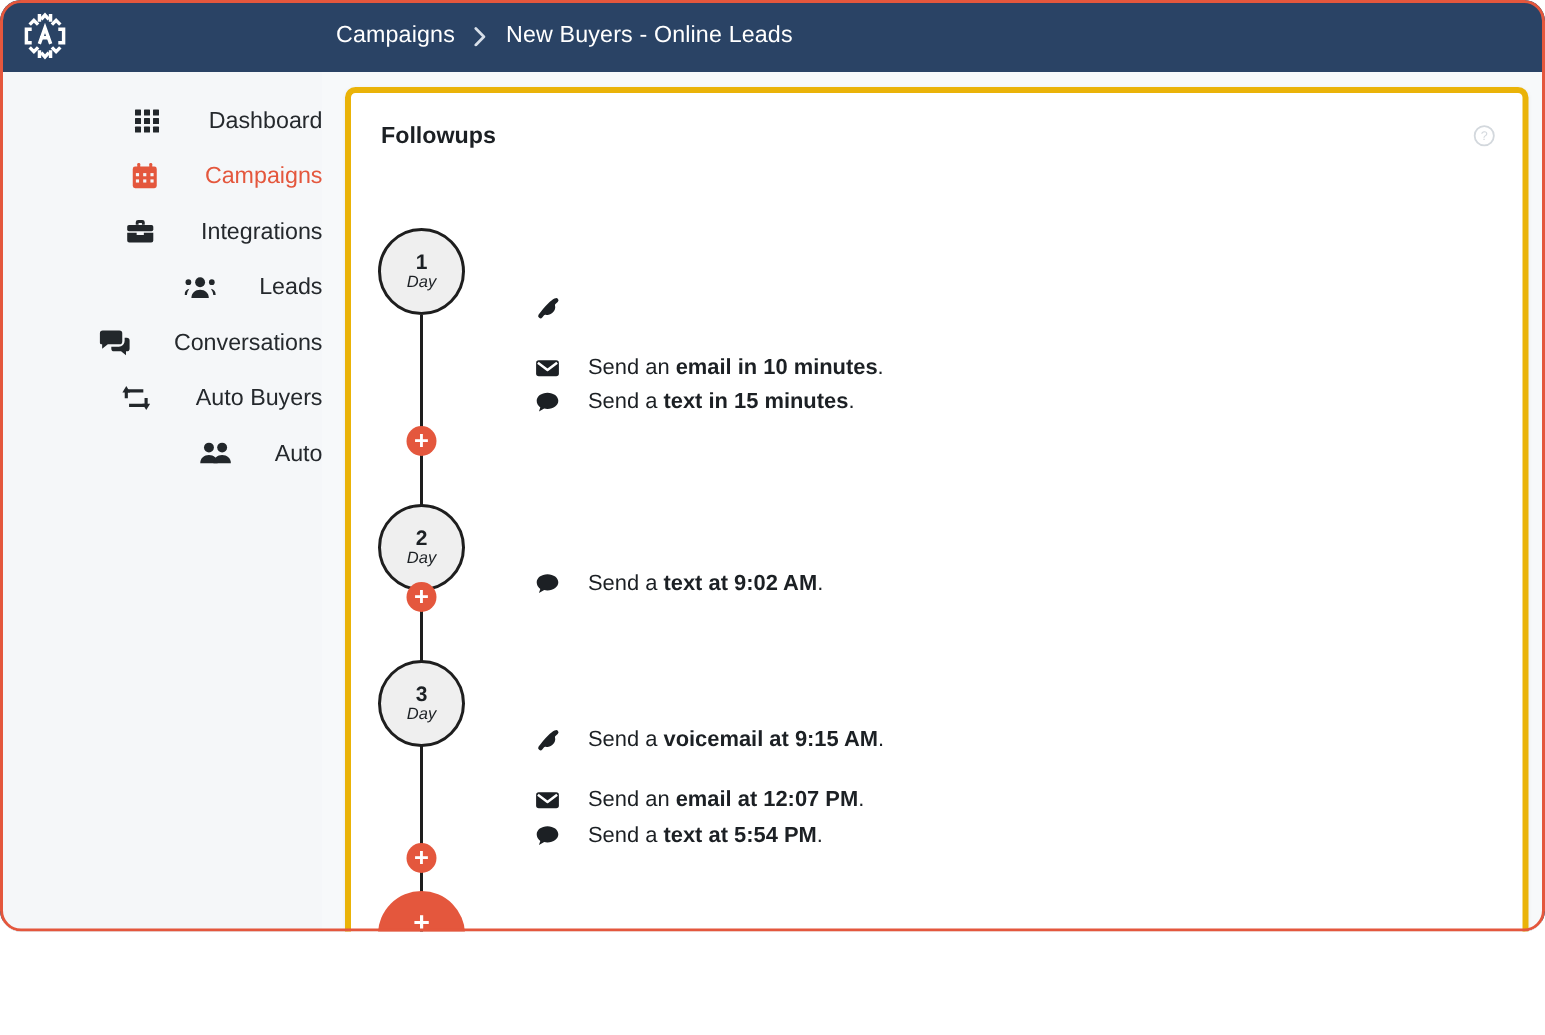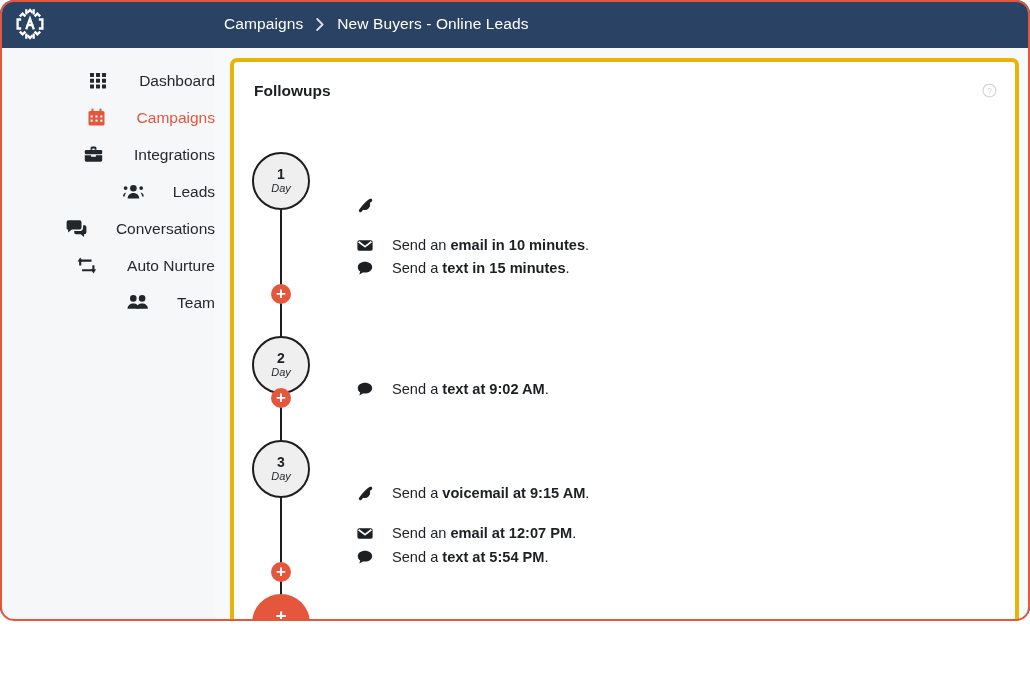--- a/index.html
+++ b/index.html
@@ -400,35 +400,35 @@
               <g fill="none" stroke="currentColor" stroke-width="2.1" stroke-linecap="square">
                 <path d="M3.2 8.4 V4.6 h10.3"></path>
                 <path d="M16.4 10.4 V14.2 H6.1"></path>
               </g>
               <g fill="currentColor">
                 <path d="M0.6 5.6 L3.2 1.4 L5.8 5.6 Z"></path>
                 <path d="M13.9 13.2 L16.5 17.4 L19.1 13.2 Z"></path>
               </g>
             </svg>
           </span>
-          <span class="nav-label">Auto Nurture</span>
+          <span class="nav-label">Auto Buyers</span>
         </div>
 
         <div class="nav-item">
           <span class="nav-icon">
             <svg width="21" height="19" viewBox="0 0 21 19">
               <g fill="currentColor">
                 <circle cx="6.3" cy="5.4" r="3.3"></circle>
                 <path d="M0.5 15.8 c0-3.4 2.6-5.4 5.8-5.4 s5.8 2.0 5.8 5.4 z"></path>
                 <circle cx="15.1" cy="5.4" r="3.3"></circle>
                 <path d="M9.3 15.8 c0-3.4 2.6-5.4 5.8-5.4 s5.8 2.0 5.8 5.4 z"></path>
               </g>
             </svg>
           </span>
-          <span class="nav-label">Team</span>
+          <span class="nav-label">Auto</span>
         </div>
       </nav>
 
       <main id="main">
         <section id="card">
 
           <div id="card-title">Followups</div>
 
           <span id="help-icon">
             <svg width="15" height="15" viewBox="0 0 15 15">

